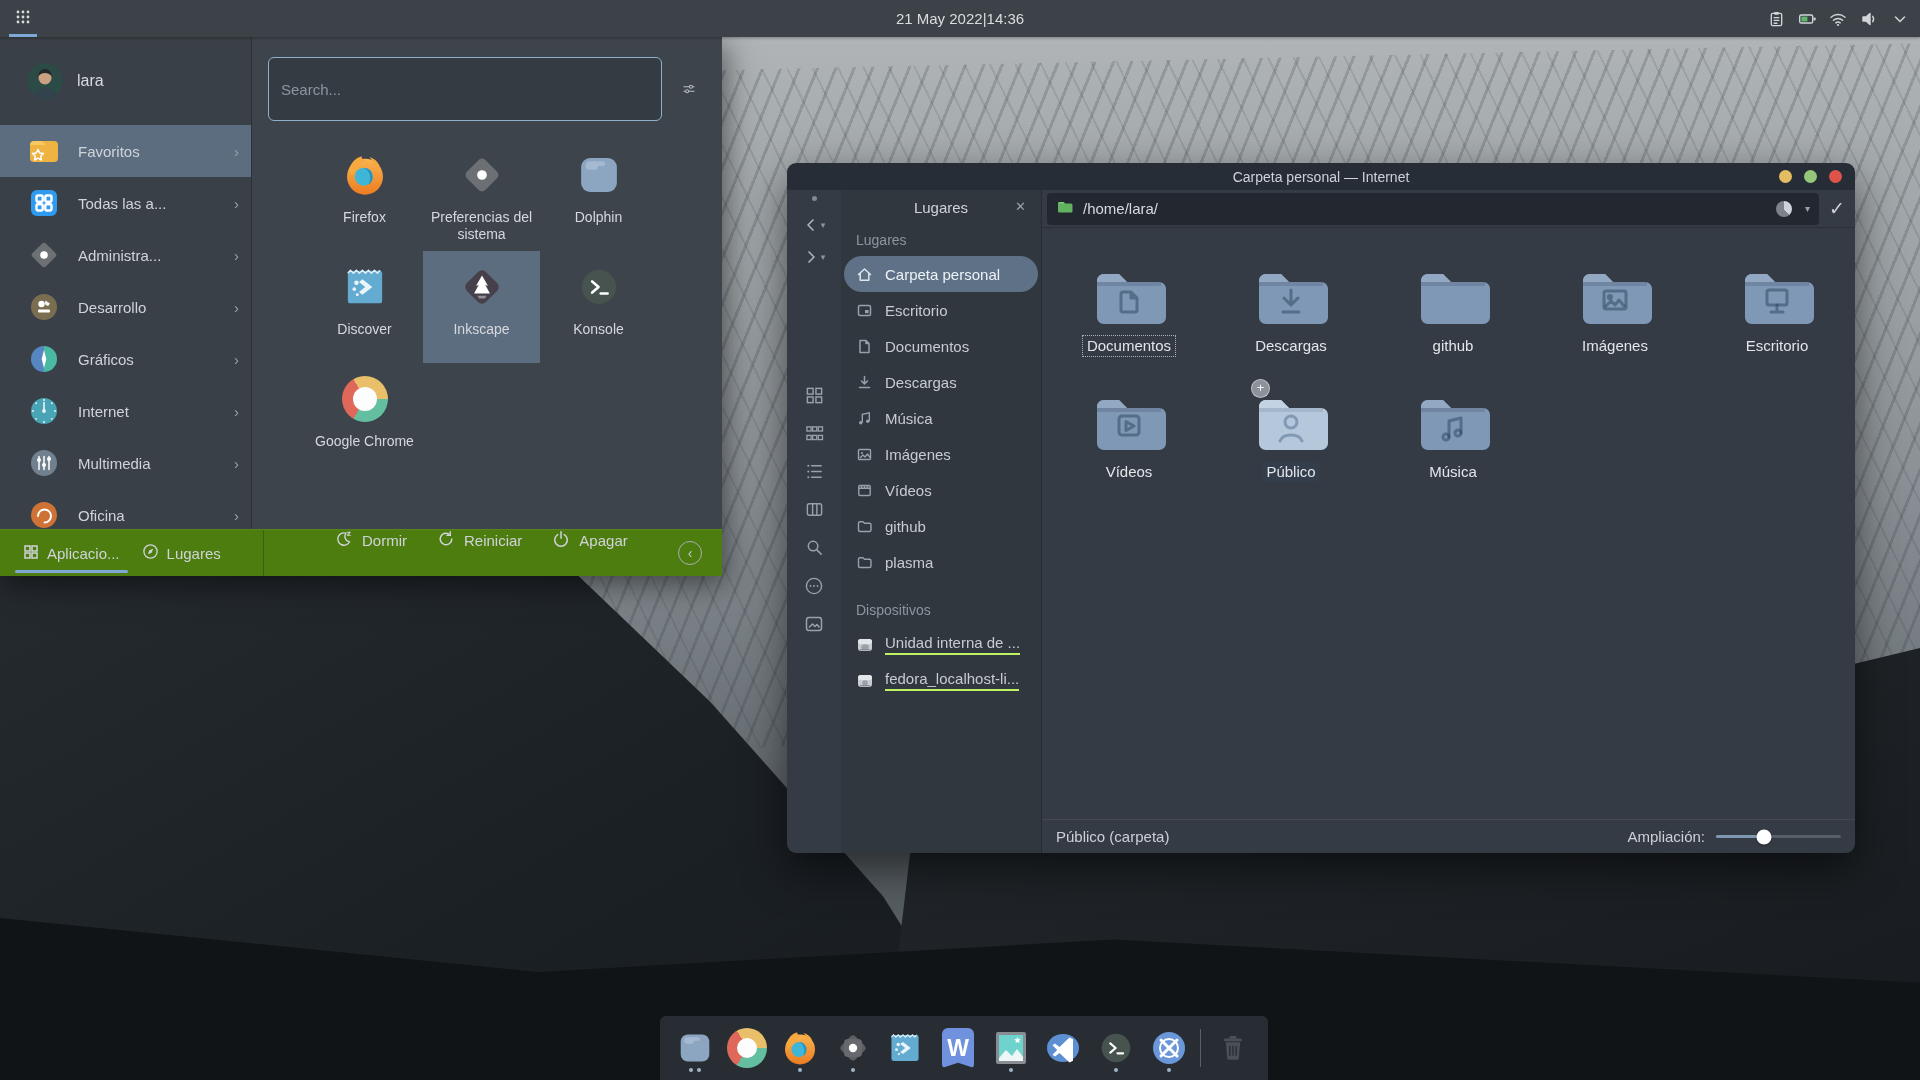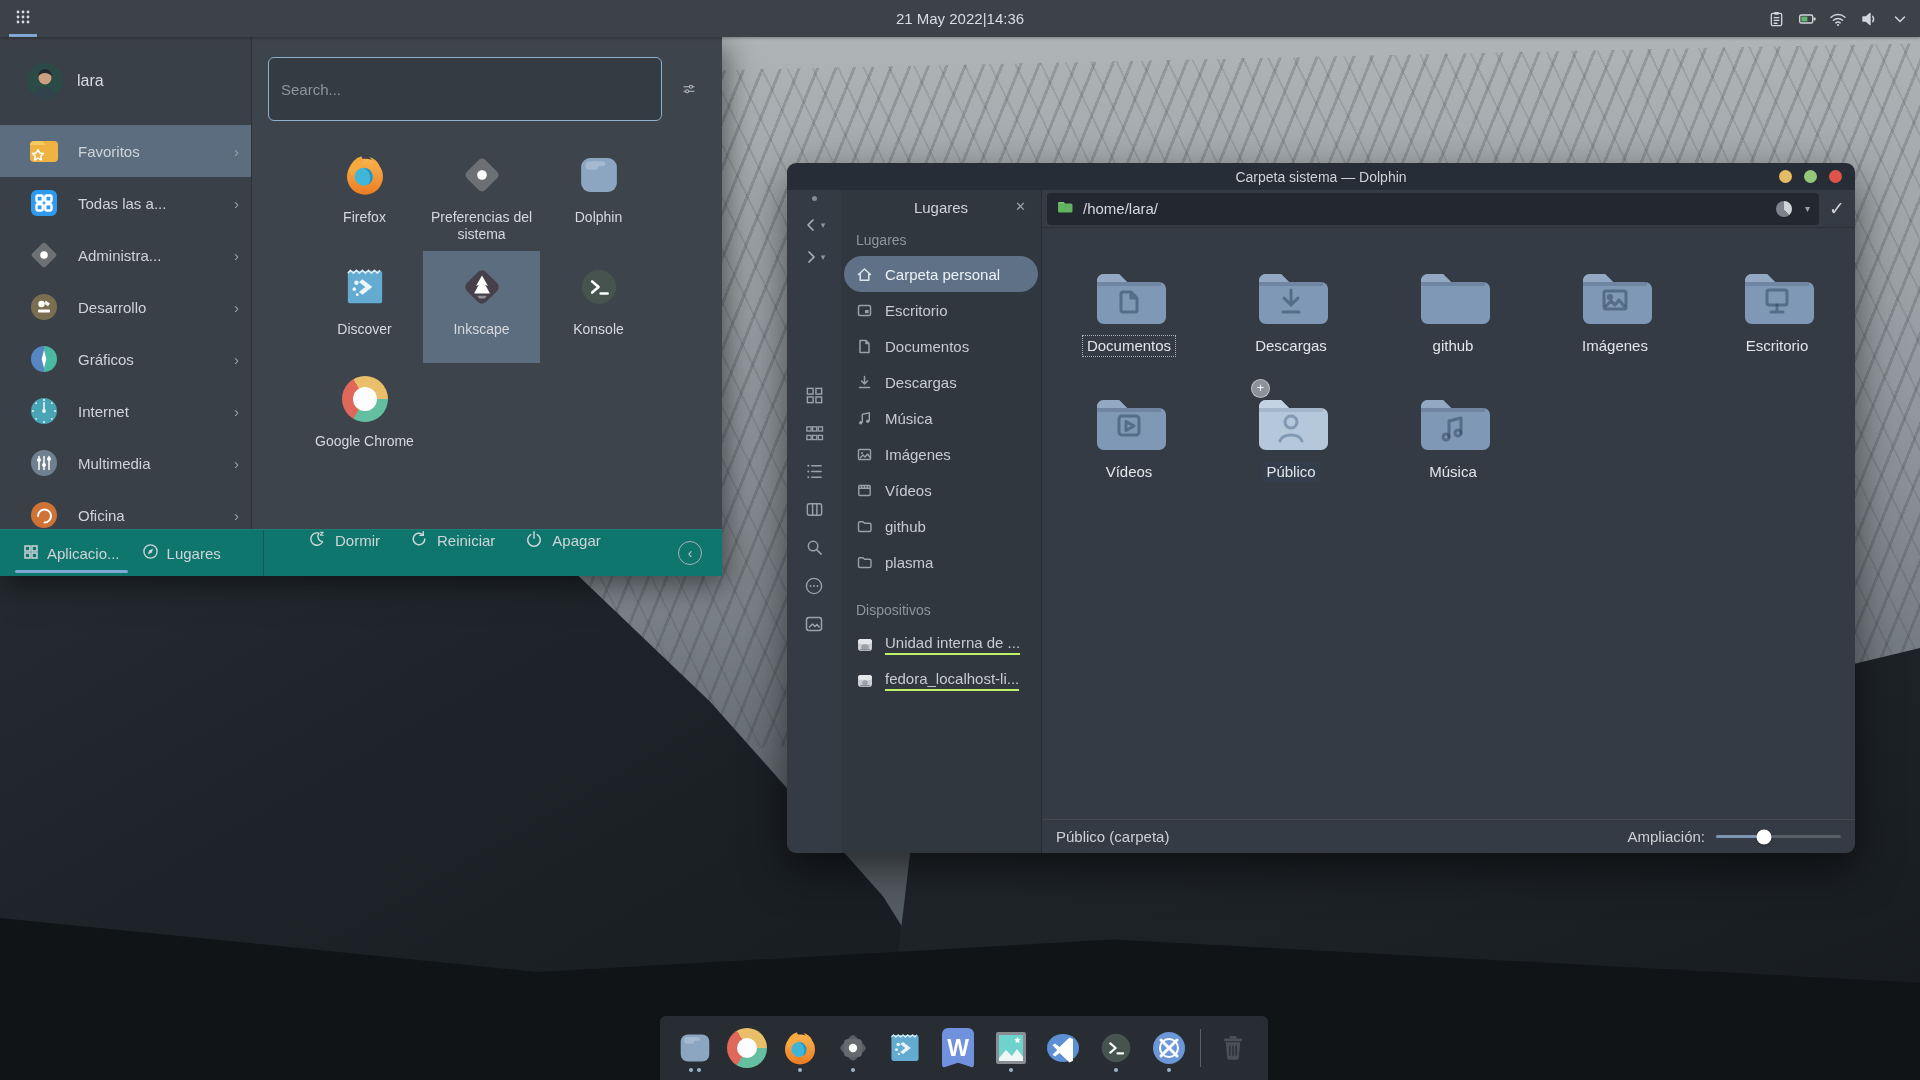--- a/index.html
+++ b/index.html
@@ -56,21 +56,21 @@
         display:flex;align-items:center;justify-content:center;}
   .app-grid{display:grid;grid-template-columns:repeat(3,117px);grid-auto-rows:112px;margin:18px 0 0 54px;}
   .app-cell{display:flex;flex-direction:column;align-items:center;padding-top:8px;cursor:pointer;
         color:#d5d9dd;font-size:14px;line-height:17px;text-align:center;}
   .app-cell.sel{background:#5d6d80;}
   .app-ic{width:56px;height:56px;margin-bottom:6px;position:relative;display:flex;align-items:center;justify-content:center;}
   .ic-chrome{width:46px;height:46px;border-radius:50%;position:relative;
         background:conic-gradient(from -30deg,#e9c069 0 120deg,#63bf9f 0 240deg,#e0685a 0 360deg);}
   .ic-chrome::after{content:"";position:absolute;inset:11px;border-radius:50%;background:#fdfdfd;}
   .menu-footer{height:46px;flex:none;border-top:1px solid rgba(255,255,255,.07);display:flex;align-items:stretch;
-        background:#0f766e;position:relative;z-index:2;}
+        background:#4d7c0f;position:relative;z-index:2;gap:27px;}
   .f-left{width:251px;flex:none;display:flex;align-items:stretch;padding-left:12px;border-right:1px solid rgba(0,0,0,.22);}
   .f-tab{position:relative;display:flex;align-items:center;gap:8px;padding:0 11px;color:#cfd4d9;font-size:15px;cursor:pointer;}
   .f-tab.active::after{content:"";position:absolute;left:3px;right:3px;bottom:3px;height:3px;background:#7fa9d4;border-radius:2px;}
   .f-actions{display:flex;align-items:flex-start;gap:30px;padding-left:44px;}
   .f-act{display:flex;align-items:center;gap:9px;color:#cfd4d9;font-size:15px;cursor:pointer;}
   .collapse-btn{margin-left:auto;margin-right:20px;align-self:center;width:24px;height:24px;flex:none;
         border:1.5px solid #a9b0b8;border-radius:50%;background:none;cursor:pointer;
         display:flex;align-items:center;justify-content:center;color:#c6ccd2;font-size:14px;line-height:1;}
 
   
@@ -503,21 +503,21 @@
         </div>
       </div>
       <button class="collapse-btn">
         <span>‹</span>
       </button>
     </div>
   </div>
 
   <div class="window">
     <div class="titlebar">
-      <span class="title">Carpeta sistema — Dolphin</span>
+      <span class="title">Carpeta personal — Internet</span>
       <div class="wbtns">
         <button class="wbtn min"></button>
         <button class="wbtn max"></button>
         <button class="wbtn cls"></button>
       </div>
     </div>
 
     <div class="wbody">
 
       <div class="vtb">

